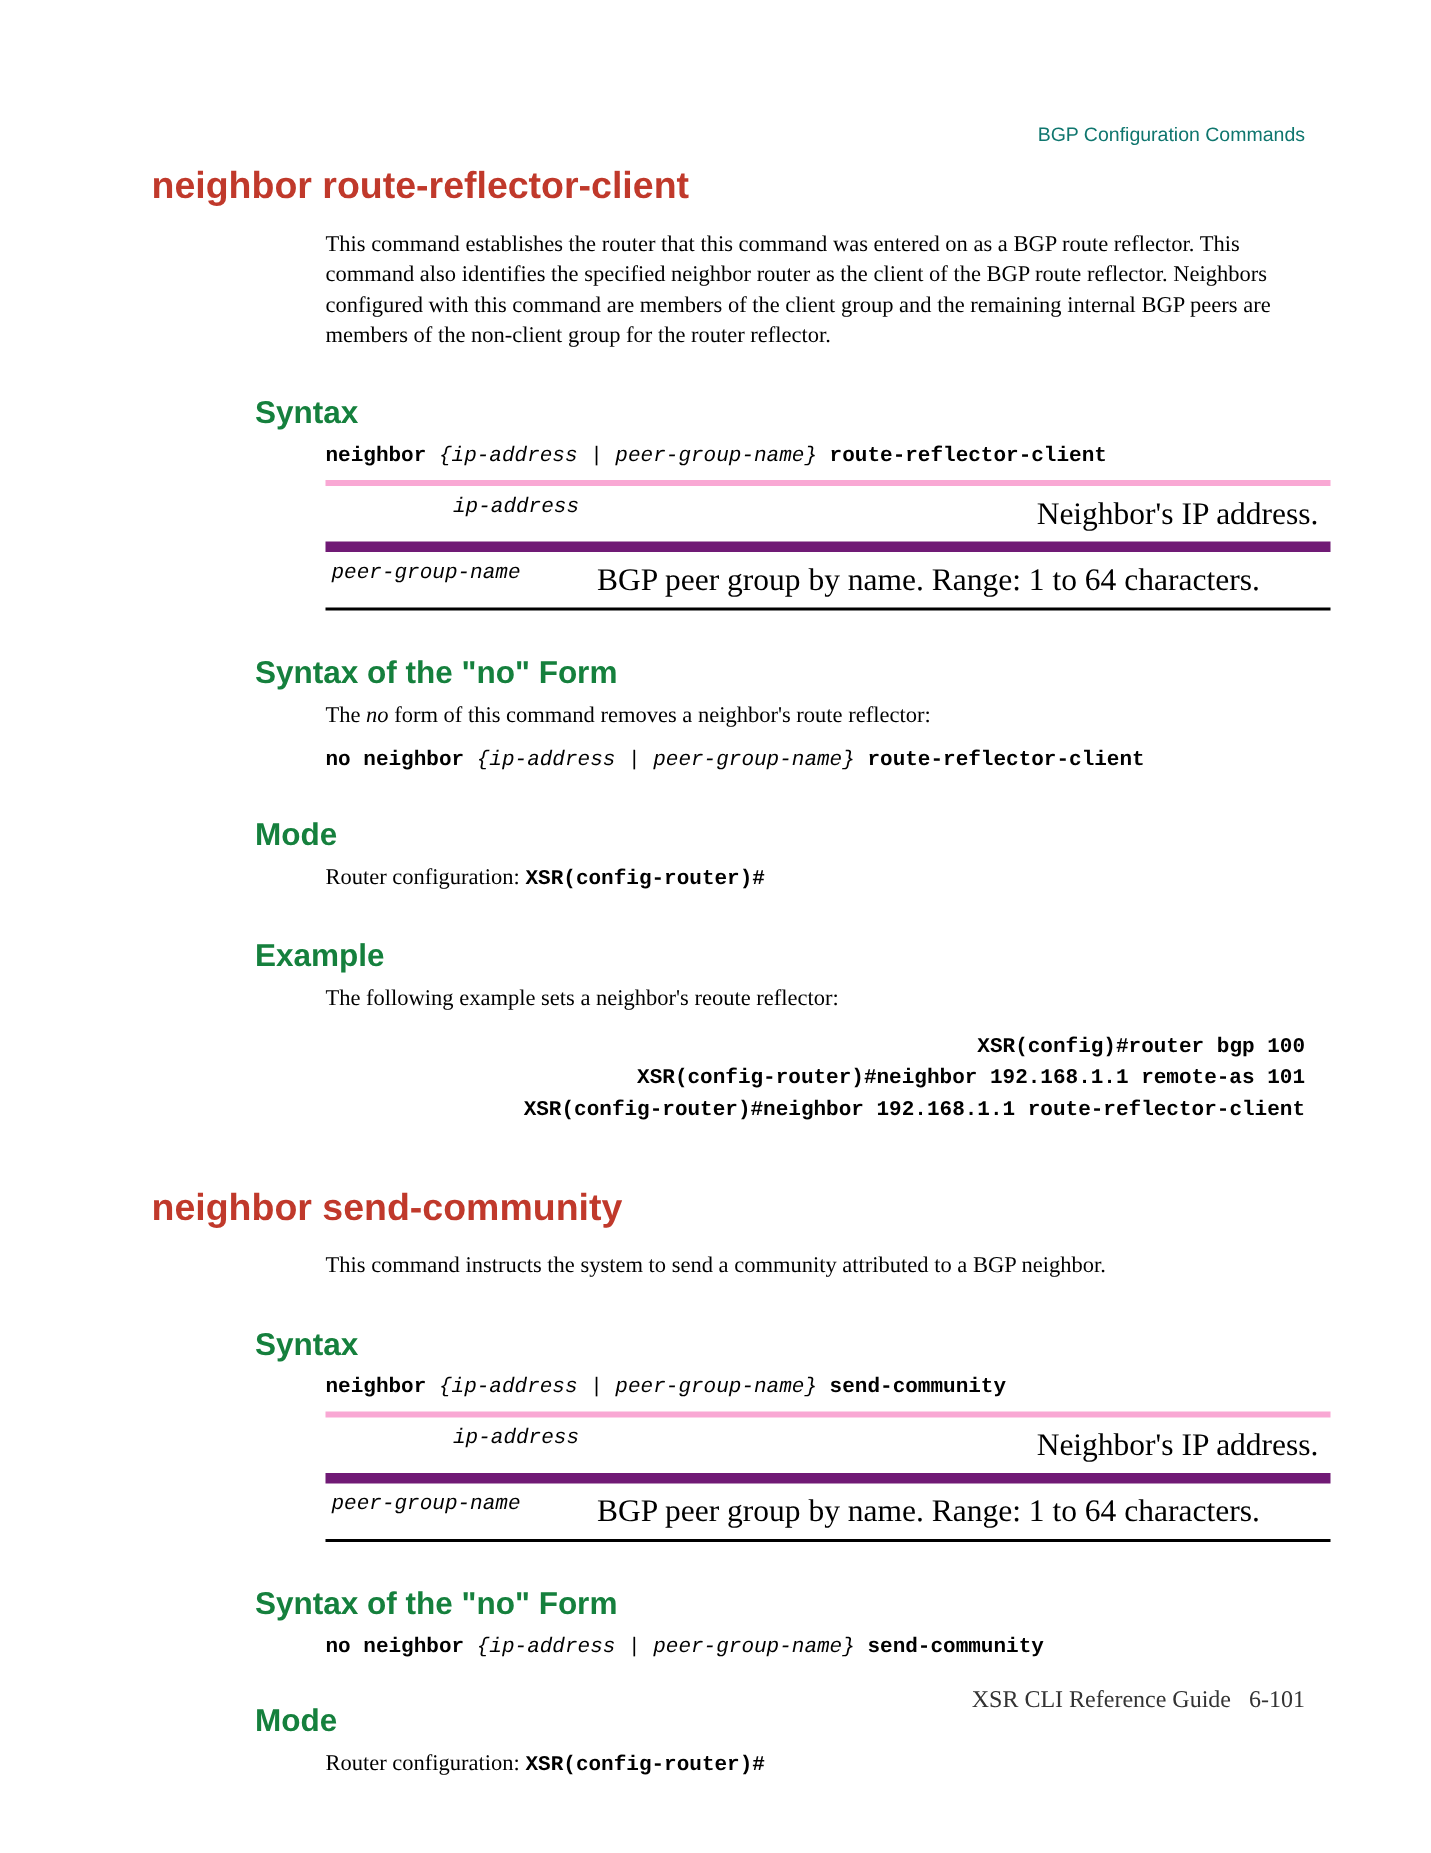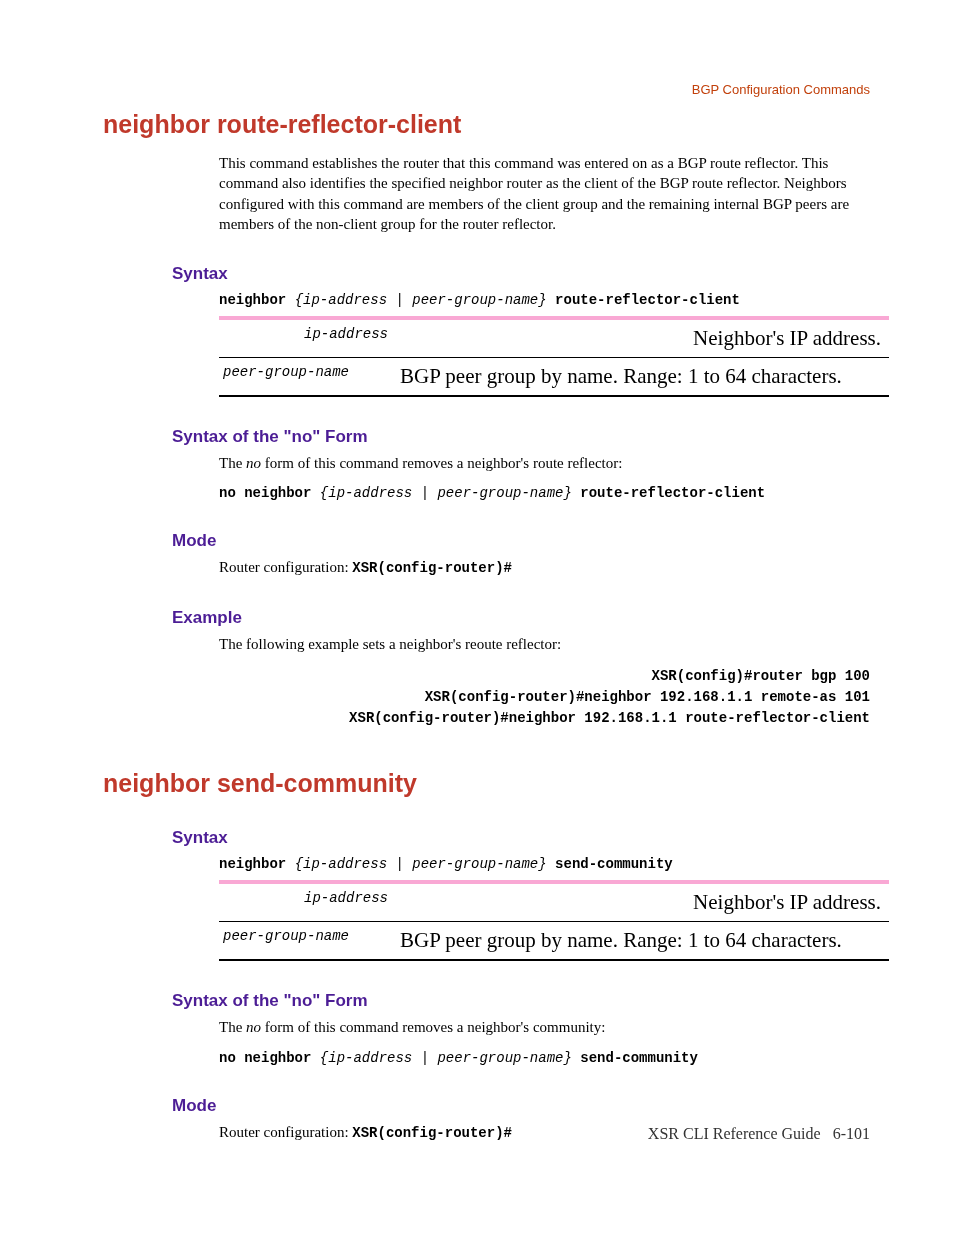--- a/index.html
+++ b/index.html
@@ -11,39 +11,38 @@
       height: 1235px;
       position: relative;
       color: #000;
     }
     .header-text {
       position: absolute;
       top: 82px;
       right: 84px;
       font-size: 13px;
       font-family: Arial, Helvetica, sans-serif;
-      color: #c2410c;
+      color: #0f766e;
       margin-left: 24px;
     }
     .content {
-      padding: 110px 84px 0 64px;
-      margin-left: 39px;
+      padding: 110px 84px 0 101px;
     }
     h1 {
       font-family: Arial, Helvetica, sans-serif;
       font-weight: bold;
       color: #c0392b;
       font-size: 25px;
       margin: 0 0 14px 0;
     }
     h2 {
       font-family: Arial, Helvetica, sans-serif;
       font-weight: bold;
-      color: #4c1d95;
-      font-size: 17px;
+      color: #15803d;
+      font-size: 21px;
       margin: 30px 0 6px 69px;
     }
     .body-text {
       margin-left: 116px;
       font-size: 15px;
       line-height: 1.35;
       margin-top: 0;
       margin-bottom: 12px;
     }
     .code-line {
@@ -57,21 +56,21 @@
     .code-line .bold { font-weight: bold; }
     .code-line .italic { font-style: italic; }
     table.syntax-table {
       margin-left: 116px;
       border-collapse: collapse;
       width: 670px;
       margin-top: 4px;
       margin-bottom: 8px;
     }
     table.syntax-table tr {
-      border-top: 1px solid #701a75;
+      border-top: 7px solid #701a75;
       border-bottom: 1px solid #000;
     }
     table.syntax-table tr:first-child { border-top: 4px solid #f9a8d4; text-align: right; }
     table.syntax-table tr:last-child { border-bottom: 2px solid #000; }
     table.syntax-table td {
       padding: 6px 8px 6px 4px;
       font-size: 21px;
       vertical-align: top;
     }
     table.syntax-table td.param {
@@ -133,38 +132,38 @@
   <h2>Mode</h2>
   <p class="body-text"><span>Router configuration: </span><span style="font-family:'Courier New',monospace;font-weight:bold;font-size:14px;">XSR(config-router)#</span></p>
 
   <h2>Example</h2>
   <p class="body-text">The following example sets a neighbor's reoute reflector:</p>
   <div class="example-code">XSR(config)#router bgp 100
 XSR(config-router)#neighbor 192.168.1.1 remote-as 101
 XSR(config-router)#neighbor 192.168.1.1 route-reflector-client</div>
 
   <h1 class="section-gap">neighbor send-community</h1>
+  <p class="body-text">This command instructs the system to send a community attributed to a BGP neighbor.</p>
 
   <h2>Syntax</h2>
   <div class="code-line"><span class="bold">neighbor</span> <span class="italic">{ip-address | peer-group-name}</span> <span class="bold">send-community</span></div>
   <table class="syntax-table">
     <tbody>
         <tr>
       <td class="param">ip-address</td>
       <td>Neighbor's IP address.</td>
     </tr>
     <tr>
       <td class="param">peer-group-name</td>
       <td>BGP peer group by name. Range: 1 to 64 characters.</td>
     </tr>
   </tbody>
     </table>
 
   <h2>Syntax of the "no" Form</h2>
-  <p class="body-text"><span>The </span><span class="italic-serif">no</span><span> form of this command removes a neighbor's community:</span></p>
   <div class="code-line"><span class="bold">no neighbor</span> <span class="italic">{ip-address | peer-group-name}</span> <span class="bold">send-community</span></div>
 
   <h2>Mode</h2>
   <p class="body-text"><span>Router configuration: </span><span style="font-family:'Courier New',monospace;font-weight:bold;font-size:14px;">XSR(config-router)#</span></p>
 
 </div>
 
 <div class="footer"><span>XSR CLI Reference Guide</span>&nbsp;&nbsp;&nbsp;<span>6-101</span></div>
 
 </body></html>

